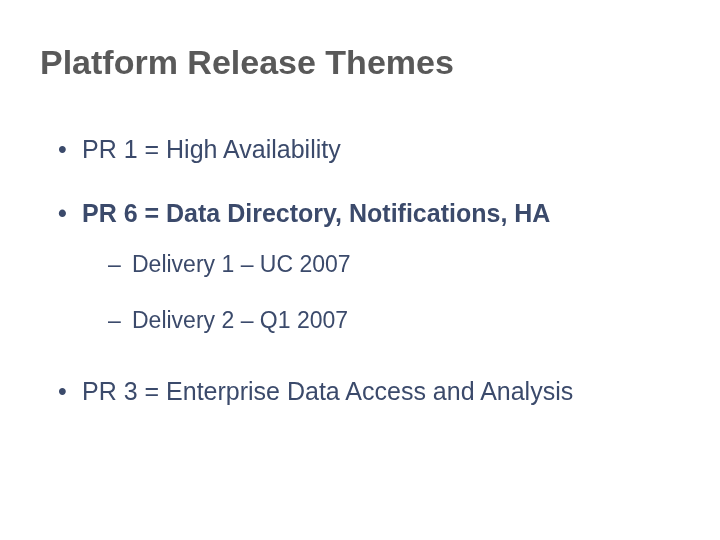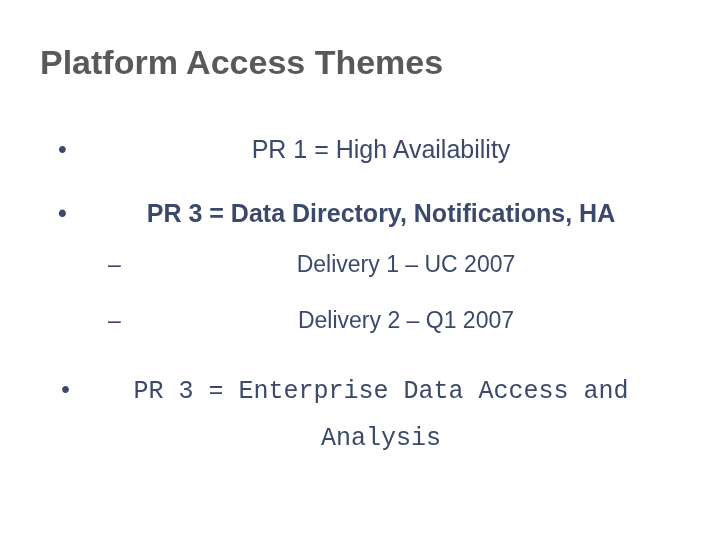--- a/index.html
+++ b/index.html
@@ -23,21 +23,20 @@
     color: #595959;   
     margin: 0 0 50px 0;
     line-height: 1.2;
   }
   ul.level1 {
     list-style: none;
     margin: 0;
     padding: 0 0 0 18px;
     font-size: 25px;
     line-height: 1.3;
-    text-align: center;
   }
   ul.level1 > li {
     position: relative;
     padding-left: 24px;
     margin: 0 0 32px 0;
   }
   ul.level1 > li::before {
     content: "•";
     position: absolute;
     left: 0;
@@ -56,37 +55,37 @@
     margin: 0 0 26px 0;
   }
   ul.level2 > li::before {
     content: "–";
     position: absolute;
     left: 0;
     top: 0;
     color: #3b4a6b;
   }
   .bold { font-weight: 700; }
-  .lh-loose { line-height: 1.9; font-family: Liberation Mono, monospace; }
+  .lh-loose { line-height: 1.9; }
 </style>
 </head>
 <body>
 
 <div class="slide">
 
-  <h1 class="title">Platform Access Themes</h1>
+  <h1 class="title">Platform Release Themes</h1>
 
   <ul class="level1">
 
     <li>
       <span>PR 1 = High Availability</span>
     </li>
 
     <li class="bold">
-      <span>PR 3 = Data Directory, Notifications, HA</span>
+      <span>PR 6 = Data Directory, Notifications, HA</span>
 
       <ul class="level2" style="font-weight:400;margin-top:20px;">
         <li>
           <span>Delivery 1 – UC 2007</span>
         </li>
         <li>
           <span>Delivery 2 – Q1 2007</span>
         </li>
       </ul>
     </li>

